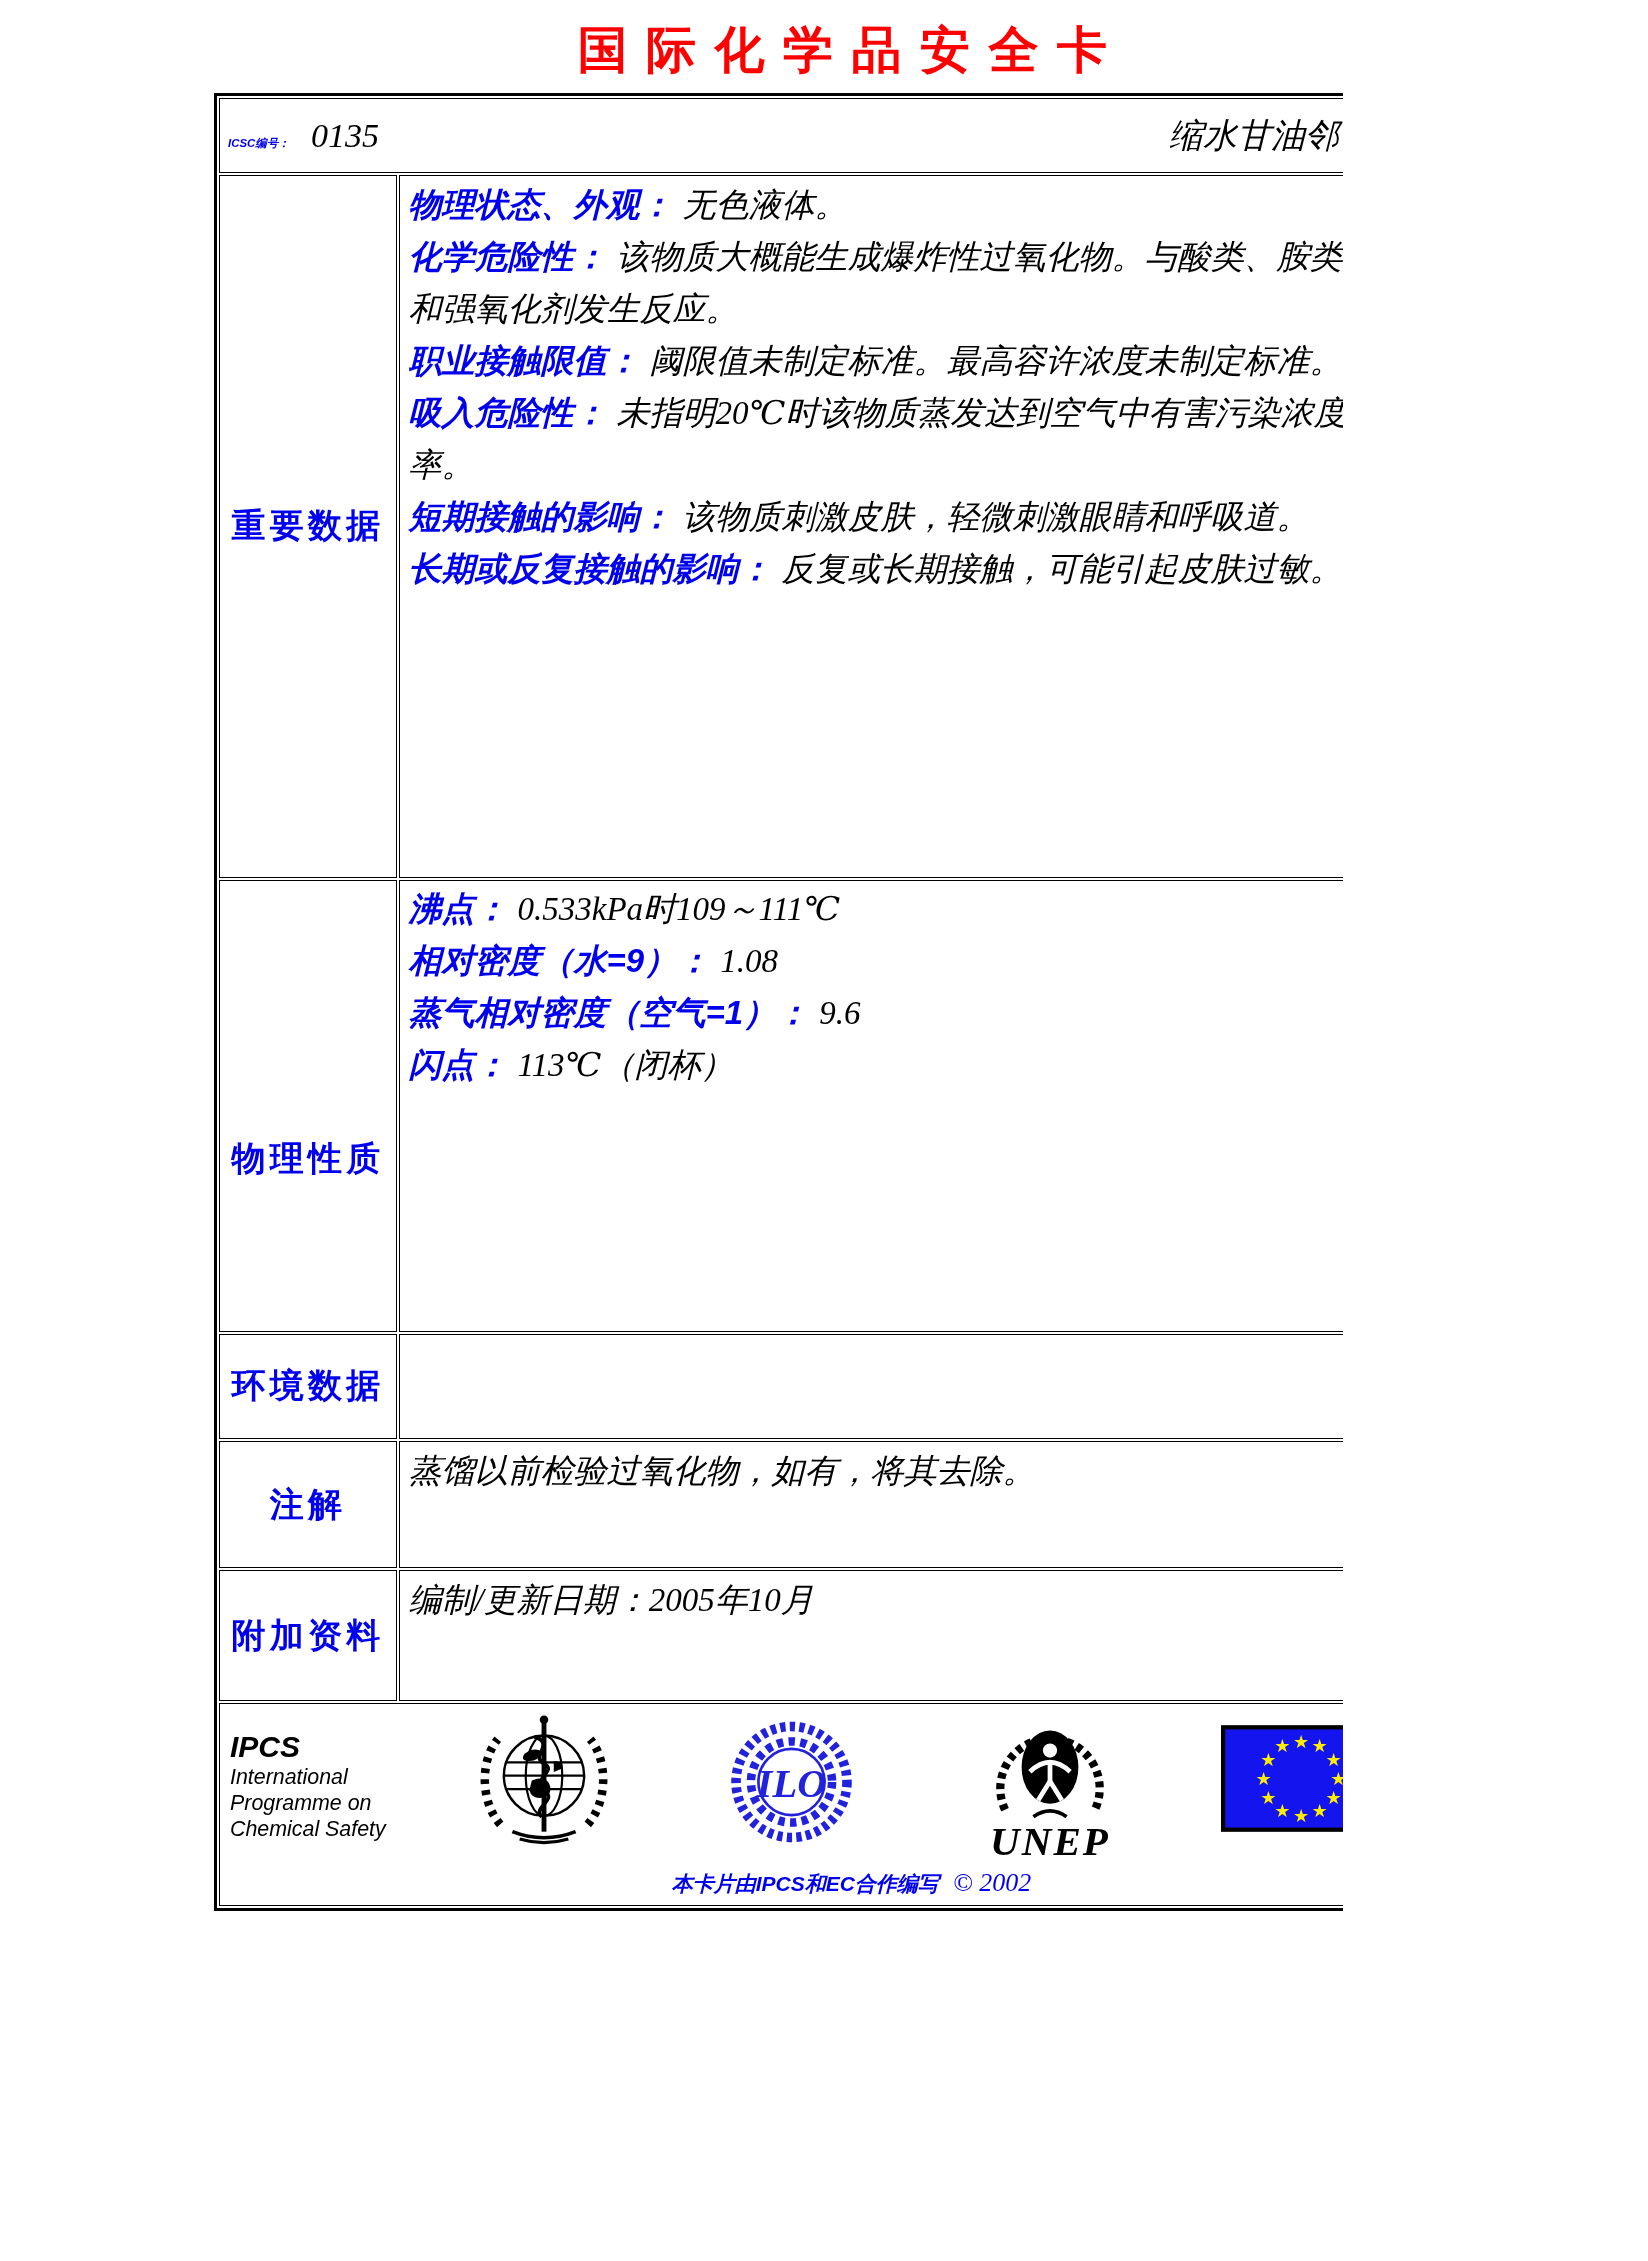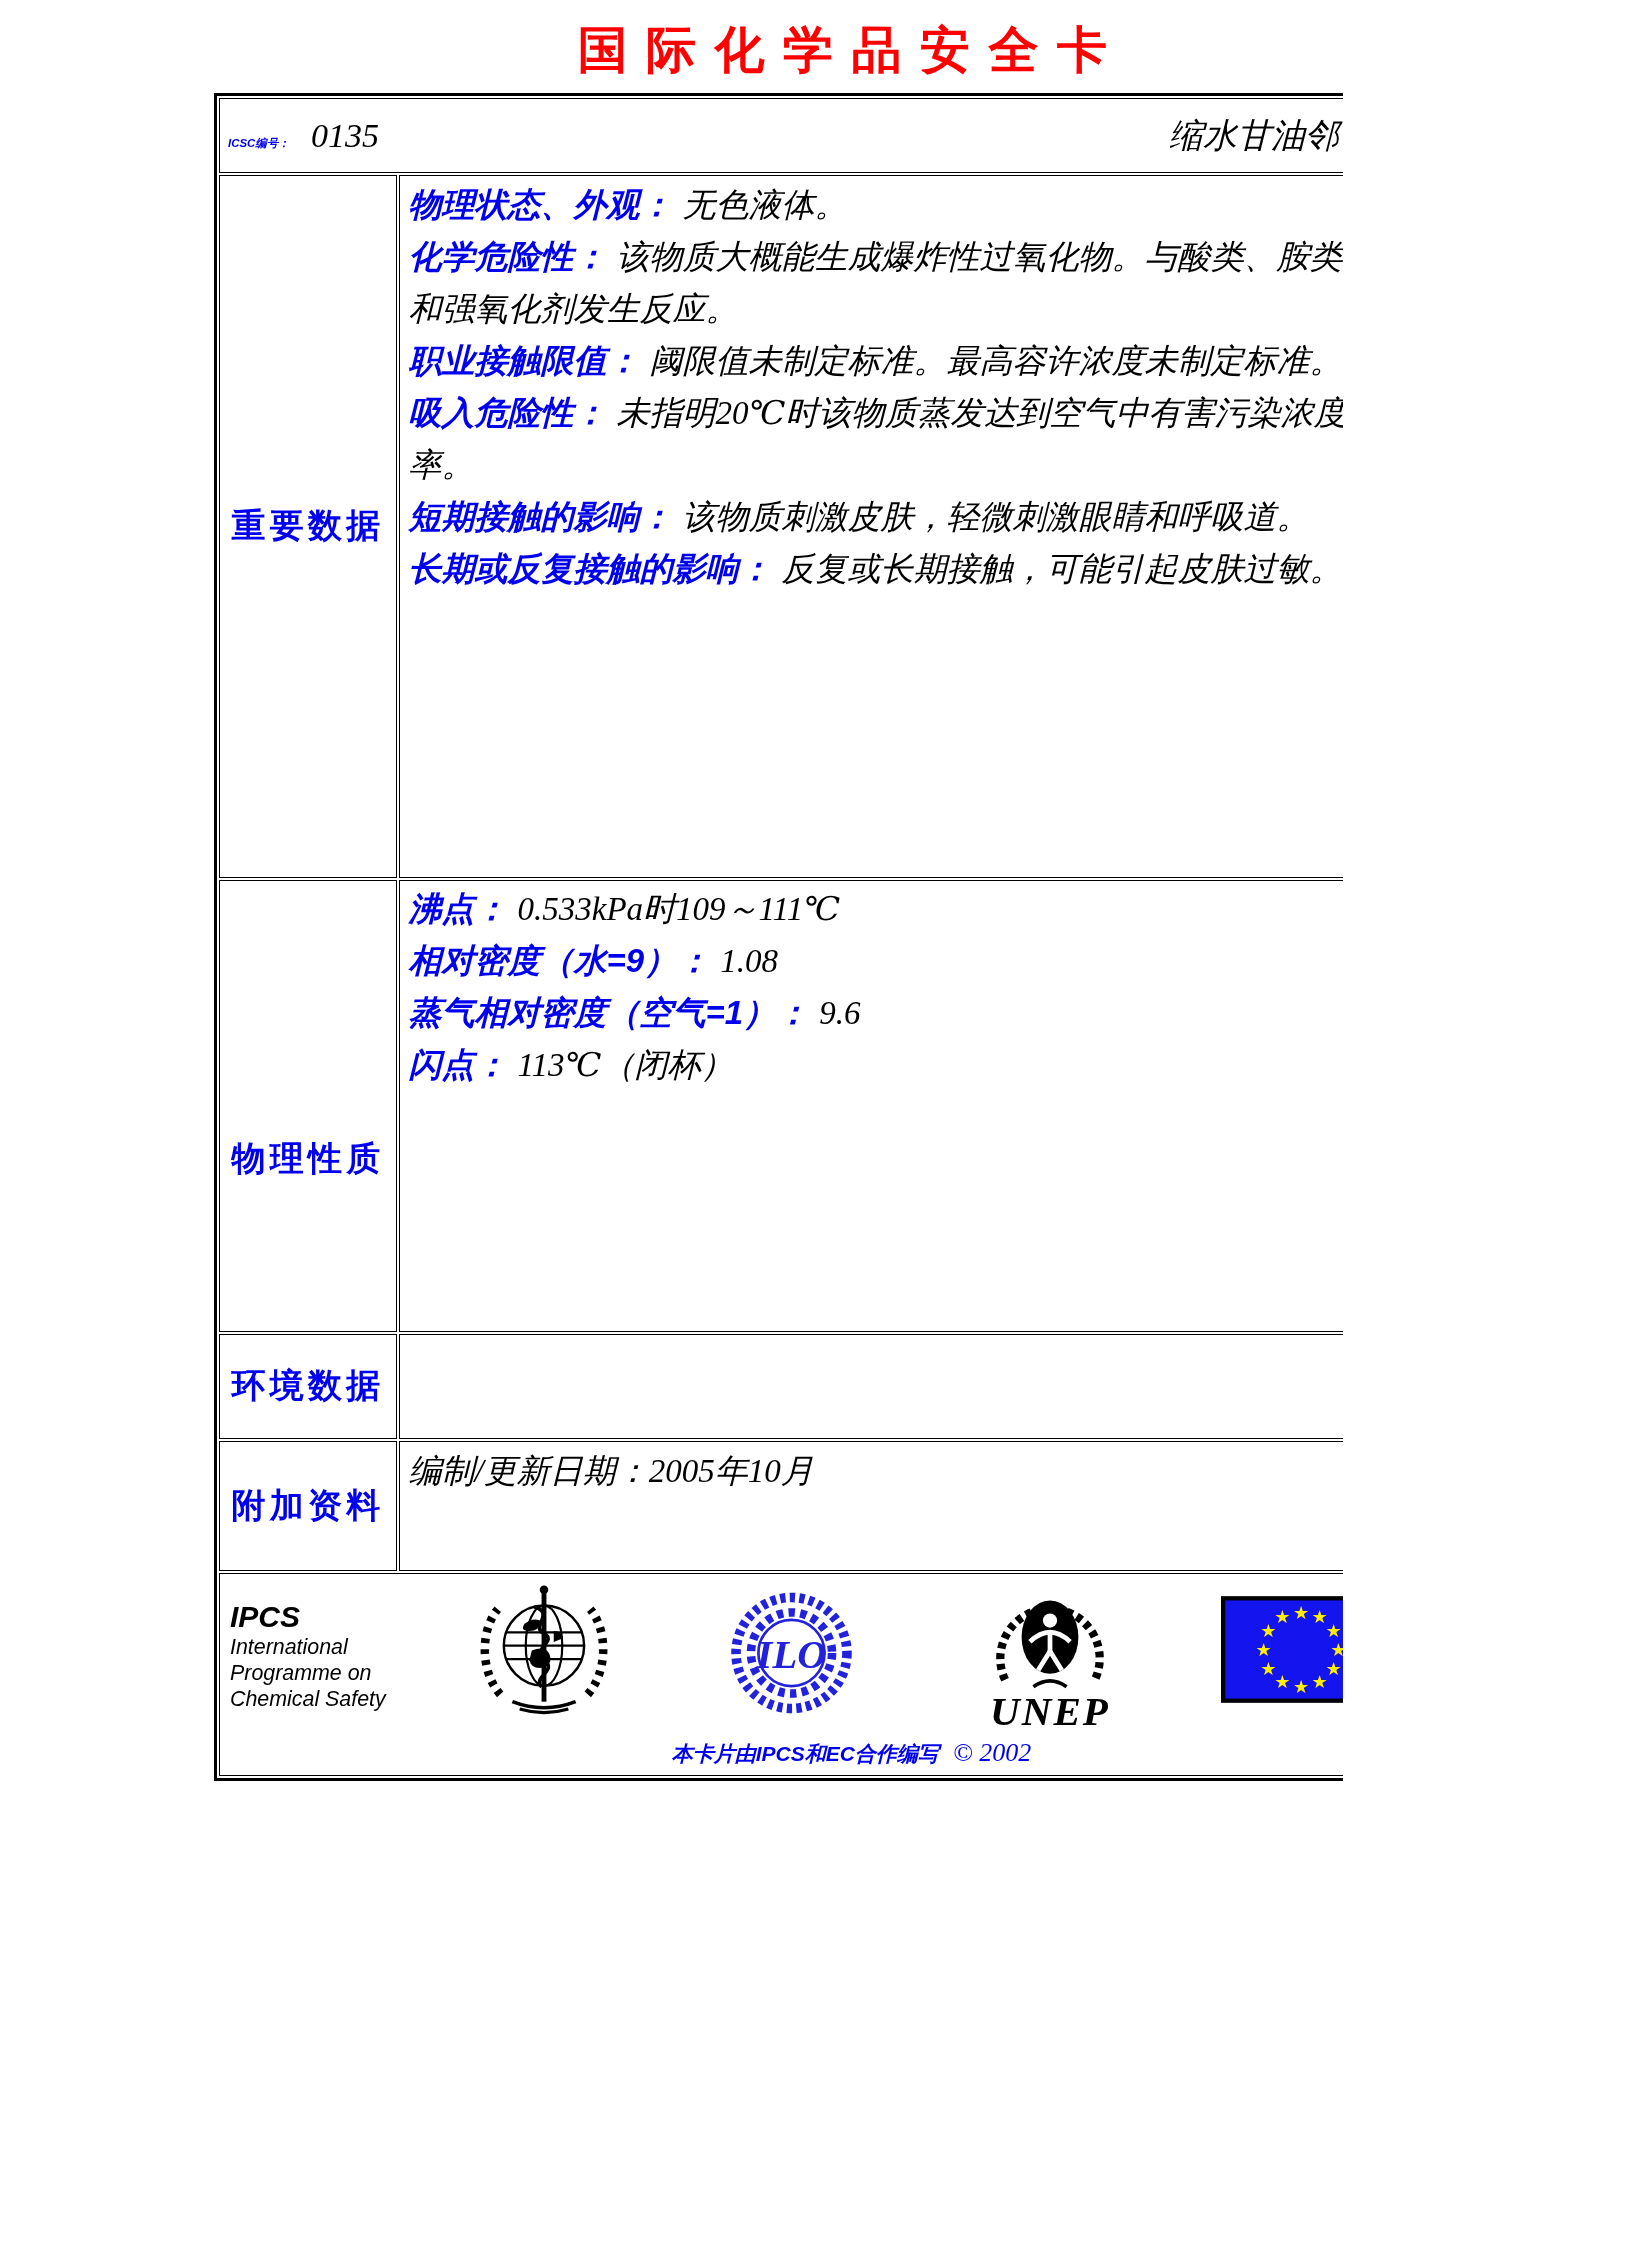--- a/index.html
+++ b/index.html
@@ -98,20 +98,26 @@
       </td>
     </tr>
 
     <tr class="r4">
       <td class="label-cell">环境数据</td>
       <td class="content-cell">
         <div class="cellbox"></div>
       </td>
     </tr>
 
+    <tr class="r5">
+      <td class="label-cell">注解</td>
+      <td class="content-cell">
+        <div class="cellbox">蒸馏以前检验过氧化物，如有，将其去除。</div>
+      </td>
+    </tr>
 
     <tr class="r6">
       <td class="label-cell">附加资料</td>
       <td class="content-cell">
         <div class="cellbox">编制/更新日期：2005年10月</div>
       </td>
     </tr>
 
     <tr class="r7">
       <td colspan="2" class="footer-cell">

